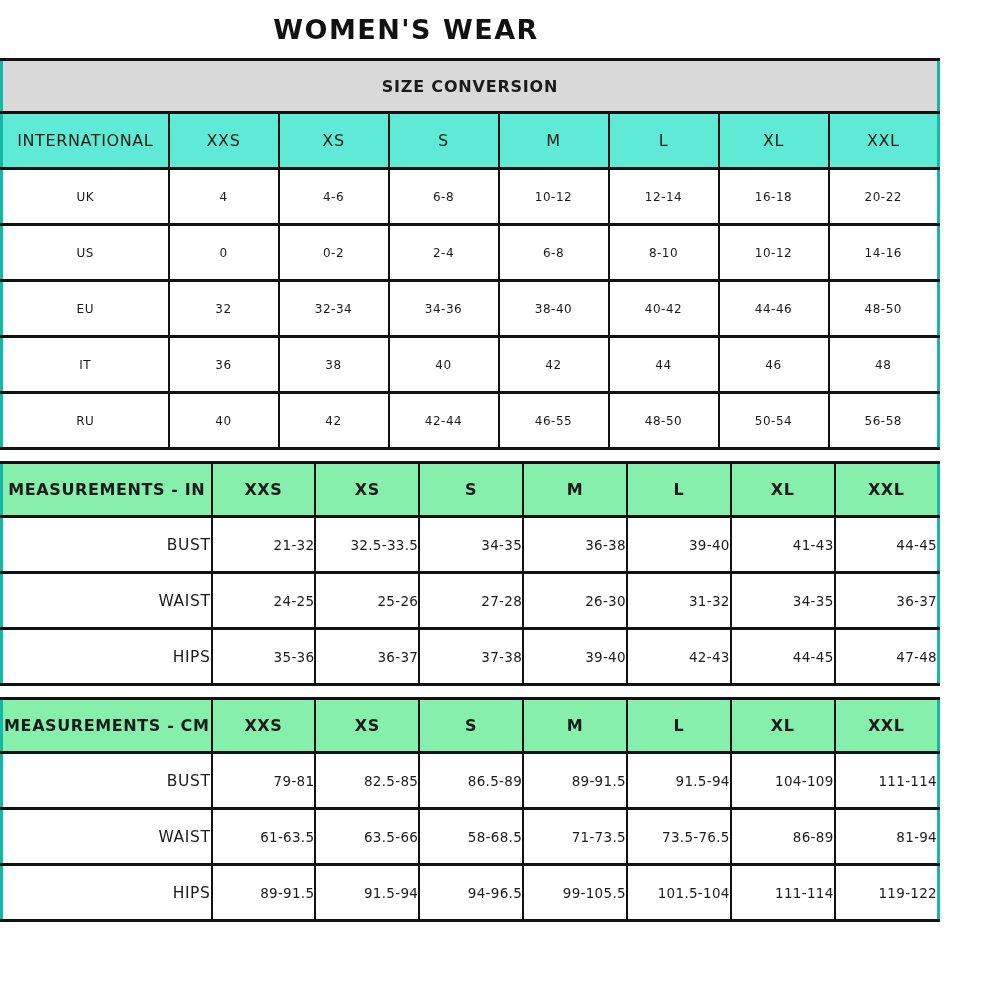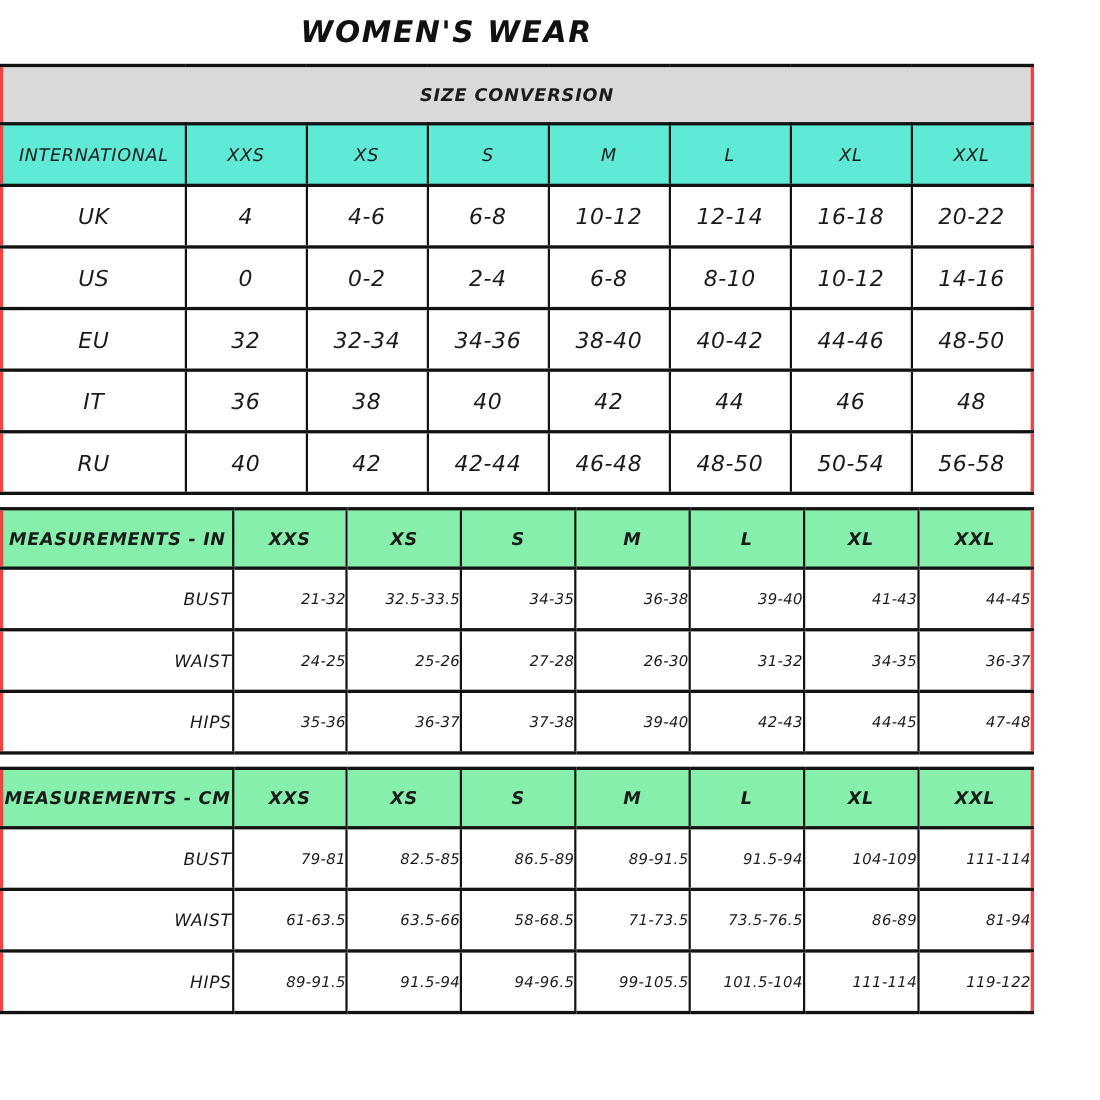--- a/index.html
+++ b/index.html
@@ -9,36 +9,35 @@
   }
   body {
     width: 1000px;
     height: 1000px;
     font-family: "DejaVu Sans", "Liberation Sans", sans-serif;
     color: #1b1b1b;
     -webkit-font-smoothing: antialiased;
   }
   .page {
     width: 812px;
-    font-style: italic;
   }
   .page-title {
     margin: 14px 0 13px 0;
     text-align: center;
     font-size: 27px;
     font-weight: 700;
     letter-spacing: 1.5px;
     color: #111111;
   }
   table.tbl {
     width: 940px;
     margin: 0 auto 11px auto;
     border-collapse: collapse;
     table-layout: fixed;
-    border: 3px solid #ef4444;
+    border: 3px solid #14b8a6;
   }
   .tbl th, .tbl td {
     border: 2px solid #121212;
     border-top-width: 3px;
     border-bottom-width: 3px;
     text-align: center;
     vertical-align: middle;
     padding: 0;
     overflow: hidden;
     white-space: nowrap;
@@ -54,21 +53,21 @@
   
   .conversion tr.col-head th {
     height: 53px;
     font-size: 16px;
     font-weight: 400;
     letter-spacing: 0.6px;
     background: #5eead4;
   }
   .conversion td {
     height: 53px;
-    font-size: 20px;
+    font-size: 12px;
     letter-spacing: 0.5px;
   }
   .conversion col.label-col { width: 167px; }
   
   .meas tr.col-head th {
     background: #86efac;
     height: 51px;
     font-size: 16px;
     font-weight: 700;
     letter-spacing: 0.6px;
@@ -149,21 +148,21 @@
           <td>42</td>
           <td>44</td>
           <td>46</td>
           <td>48</td>
         </tr>
         <tr>
           <td class="row-label">RU</td>
           <td>40</td>
           <td>42</td>
           <td>42-44</td>
-          <td>46-48</td>
+          <td>46-55</td>
           <td>48-50</td>
           <td>50-54</td>
           <td>56-58</td>
         </tr>
       </tbody>
   </table>
 
   <table class="tbl meas">
     <colgroup>
       <col class="label-col">

